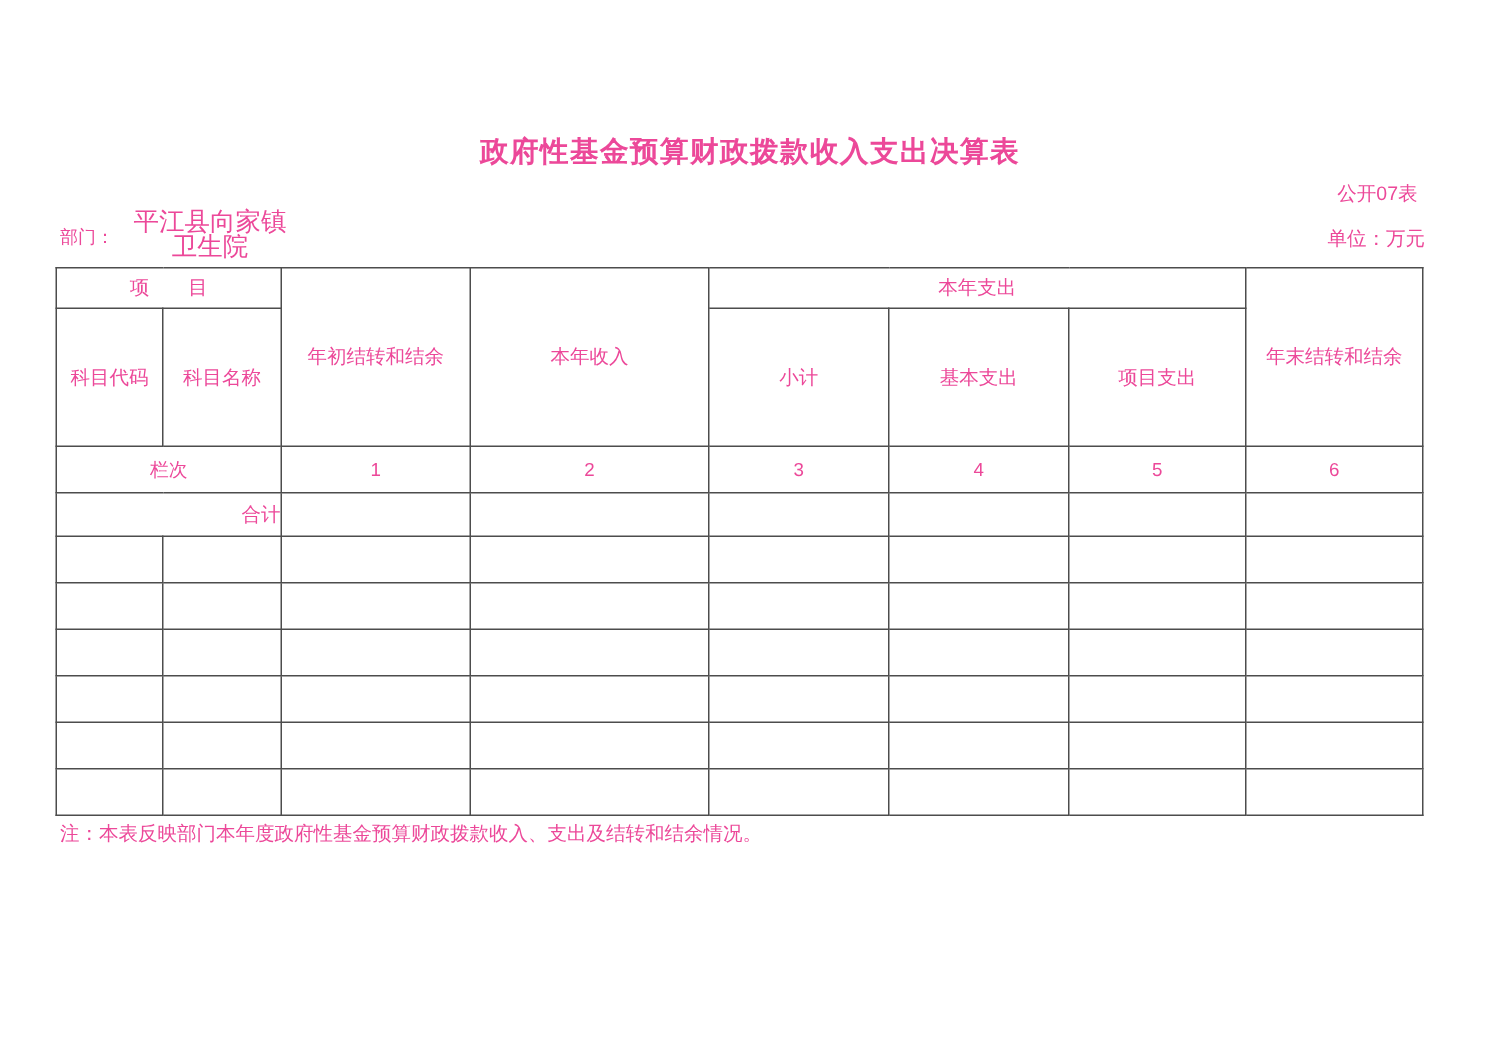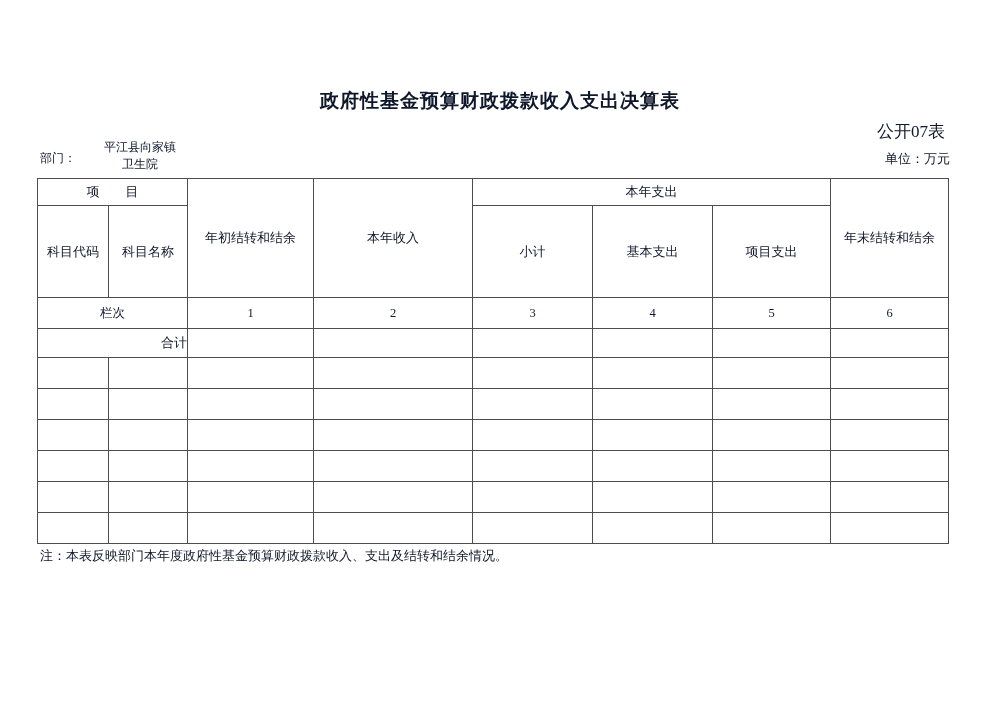--- a/index.html
+++ b/index.html
@@ -1,55 +1,55 @@
 <!DOCTYPE html>
 <html><head>
 <meta charset="utf-8">
 <style>
   html, body { margin: 0; padding: 0; background: #ffffff; }
   .page {
     position: relative;
     width: 1000px;
     height: 706px;
     background: #ffffff;
-    font-family: Liberation Serif, serif;
-    color: #0f172a;
+    font-family: Liberation Sans, sans-serif;
+    color: #ec4899;
     overflow: hidden;
   }
   .title {
     position: absolute;
     top: 88px; left: 0;
     width: 100%;
     text-align: center;
     font-size: 19px;
     font-weight: bold;
     letter-spacing: 1px;
   }
   .table-code {
     position: absolute;
     top: 120px; right: 55px;
-    font-size: 17px;
+    font-size: 13px;
     margin-left: 11px;
   }
   .unit-label {
     position: absolute;
     top: 150px; right: 50px;
     font-size: 13px;
   }
   .dept-label {
     position: absolute;
     top: 150px; left: 40px;
     font-size: 12px;
   }
   .dept-value {
     position: absolute;
     top: 139px; left: 80px;
     width: 120px;
     text-align: center;
-    font-size: 12px;
+    font-size: 17px;
     line-height: 17px;
   }
   table.budget {
     position: absolute;
     top: 178px; left: 37px;
     width: 911px;
     border-collapse: collapse;
     table-layout: fixed;
   }
   table.budget td {

